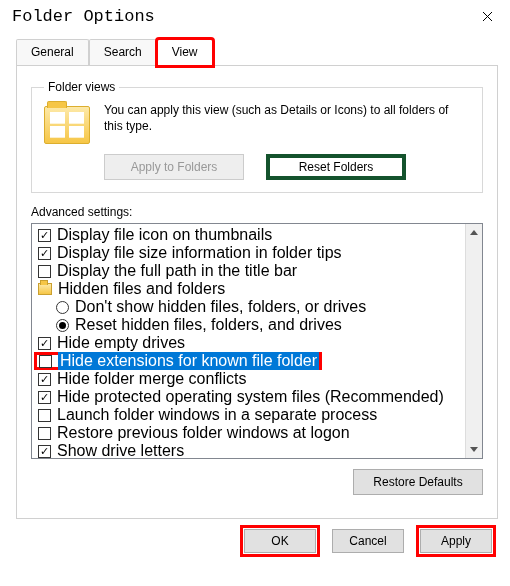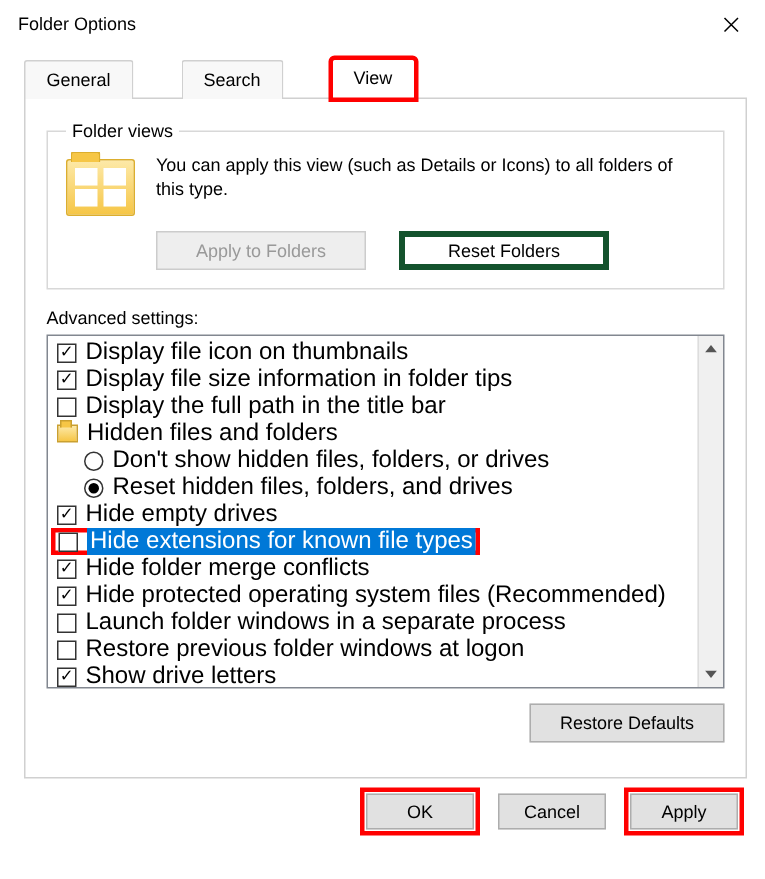--- a/index.html
+++ b/index.html
@@ -13,32 +13,31 @@
     overflow: hidden;
     color: #000;
   }
   .titlebar {
     display: flex;
     align-items: center;
     justify-content: space-between;
     height: 32px;
     padding: 0 0 0 12px;
   }
-  .titlebar .title { font-size: 12px; }
+  .titlebar .title { font-size: 17px; font-family: Liberation Mono, monospace; }
   .titlebar .close {
     width: 46px; height: 32px;
     display: flex; align-items: center; justify-content: center;
     font-size: 14px;
   }
   .tabs {
     display: flex;
-    align-items: center;
+    align-items: flex-start;
     padding: 6px 12px 0 16px;
     position: relative;
-    gap: 32px;
   }
   .tab {
     padding: 5px 14px 6px;
     border: 1px solid #d0d0d0;
     border-bottom: none;
     background: #fff;
     margin-right: 0px;
     font-size: 12px;
     position: relative;
     top: 1px;
@@ -199,21 +198,21 @@
           <span class="rb sel"></span>
           <span>Reset hidden files, folders, and drives</span>
         </div>
         <div class="row">
           <span class="cb sel"></span>
           <span>Hide empty drives</span>
         </div>
         <div class="row hext">
           <span class="hl-red-box">
             <span class="cb" style="margin-left: 2px;"></span>
-            <span class="hl">Hide extensions for known file types</span>
+            <span class="hl">Hide extensions for known file folder</span>
           </span>
         </div>
         <div class="row">
           <span class="cb sel"></span>
           <span>Hide folder merge conflicts</span>
         </div>
         <div class="row">
           <span class="cb sel"></span>
           <span>Hide protected operating system files (Recommended)</span>
         </div>

